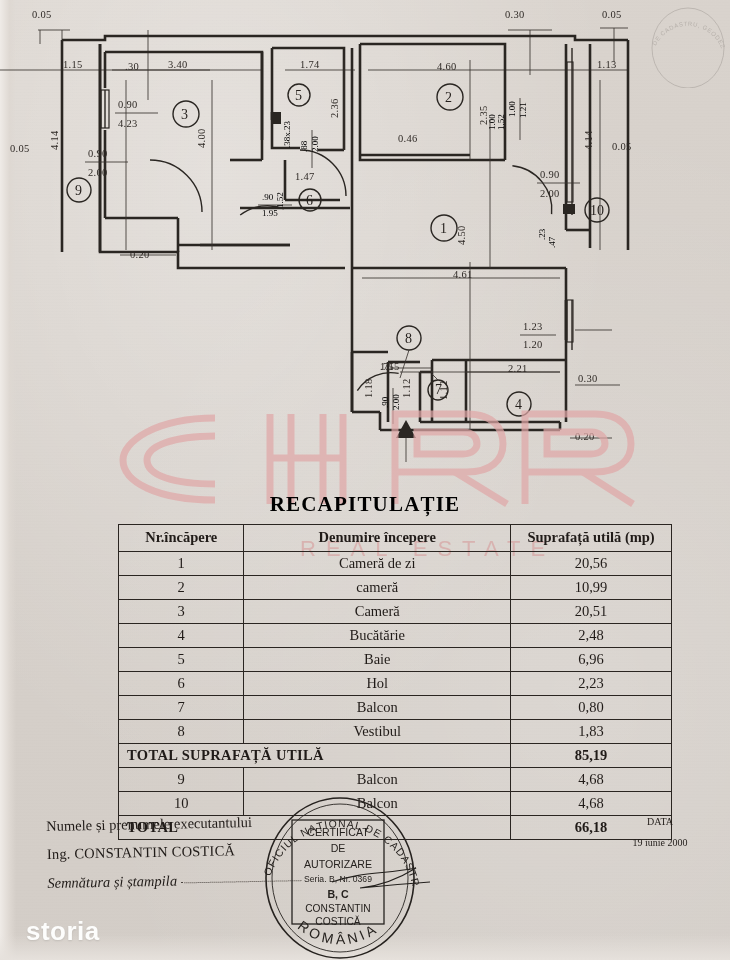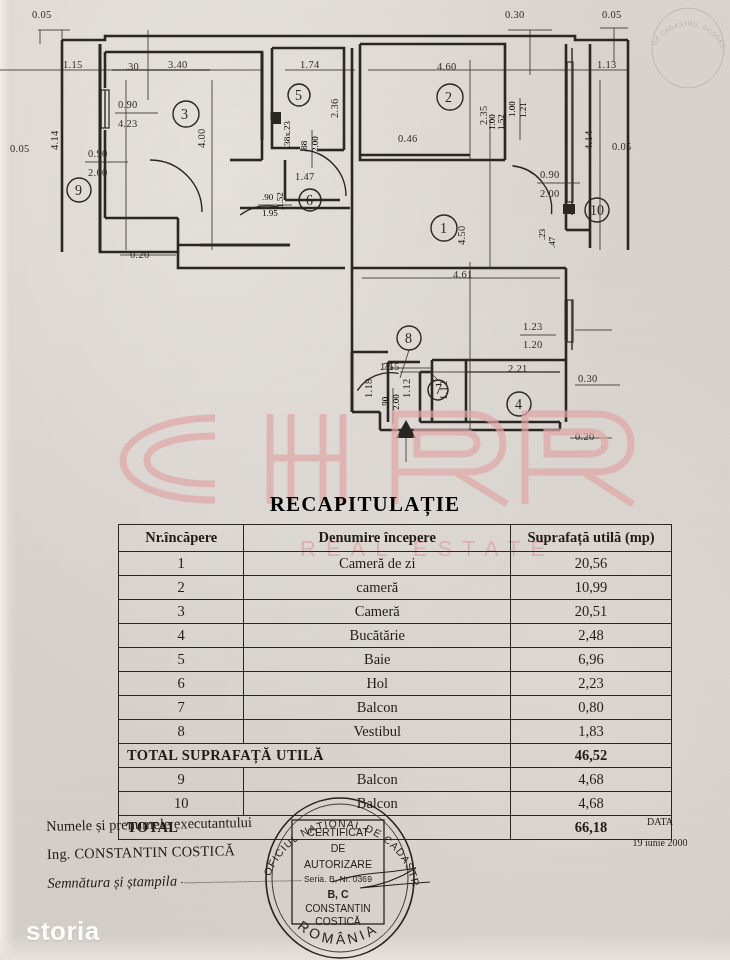--- a/index.html
+++ b/index.html
@@ -384,21 +384,21 @@
       <td>Balcon</td>
       <td>0,80</td>
     </tr>
     <tr>
       <td>8</td>
       <td>Vestibul</td>
       <td>1,83</td>
     </tr>
     <tr>
       <td class="tot-lbl" colspan="2">TOTAL SUPRAFAȚĂ UTILĂ</td>
-      <td class="tot-val">46,52</td>
+      <td class="tot-val">85,19</td>
     </tr>
     <tr>
       <td>9</td>
       <td>Balcon</td>
       <td>4,68</td>
     </tr>
     <tr>
       <td>10</td>
       <td>Balcon</td>
       <td>4,68</td>

